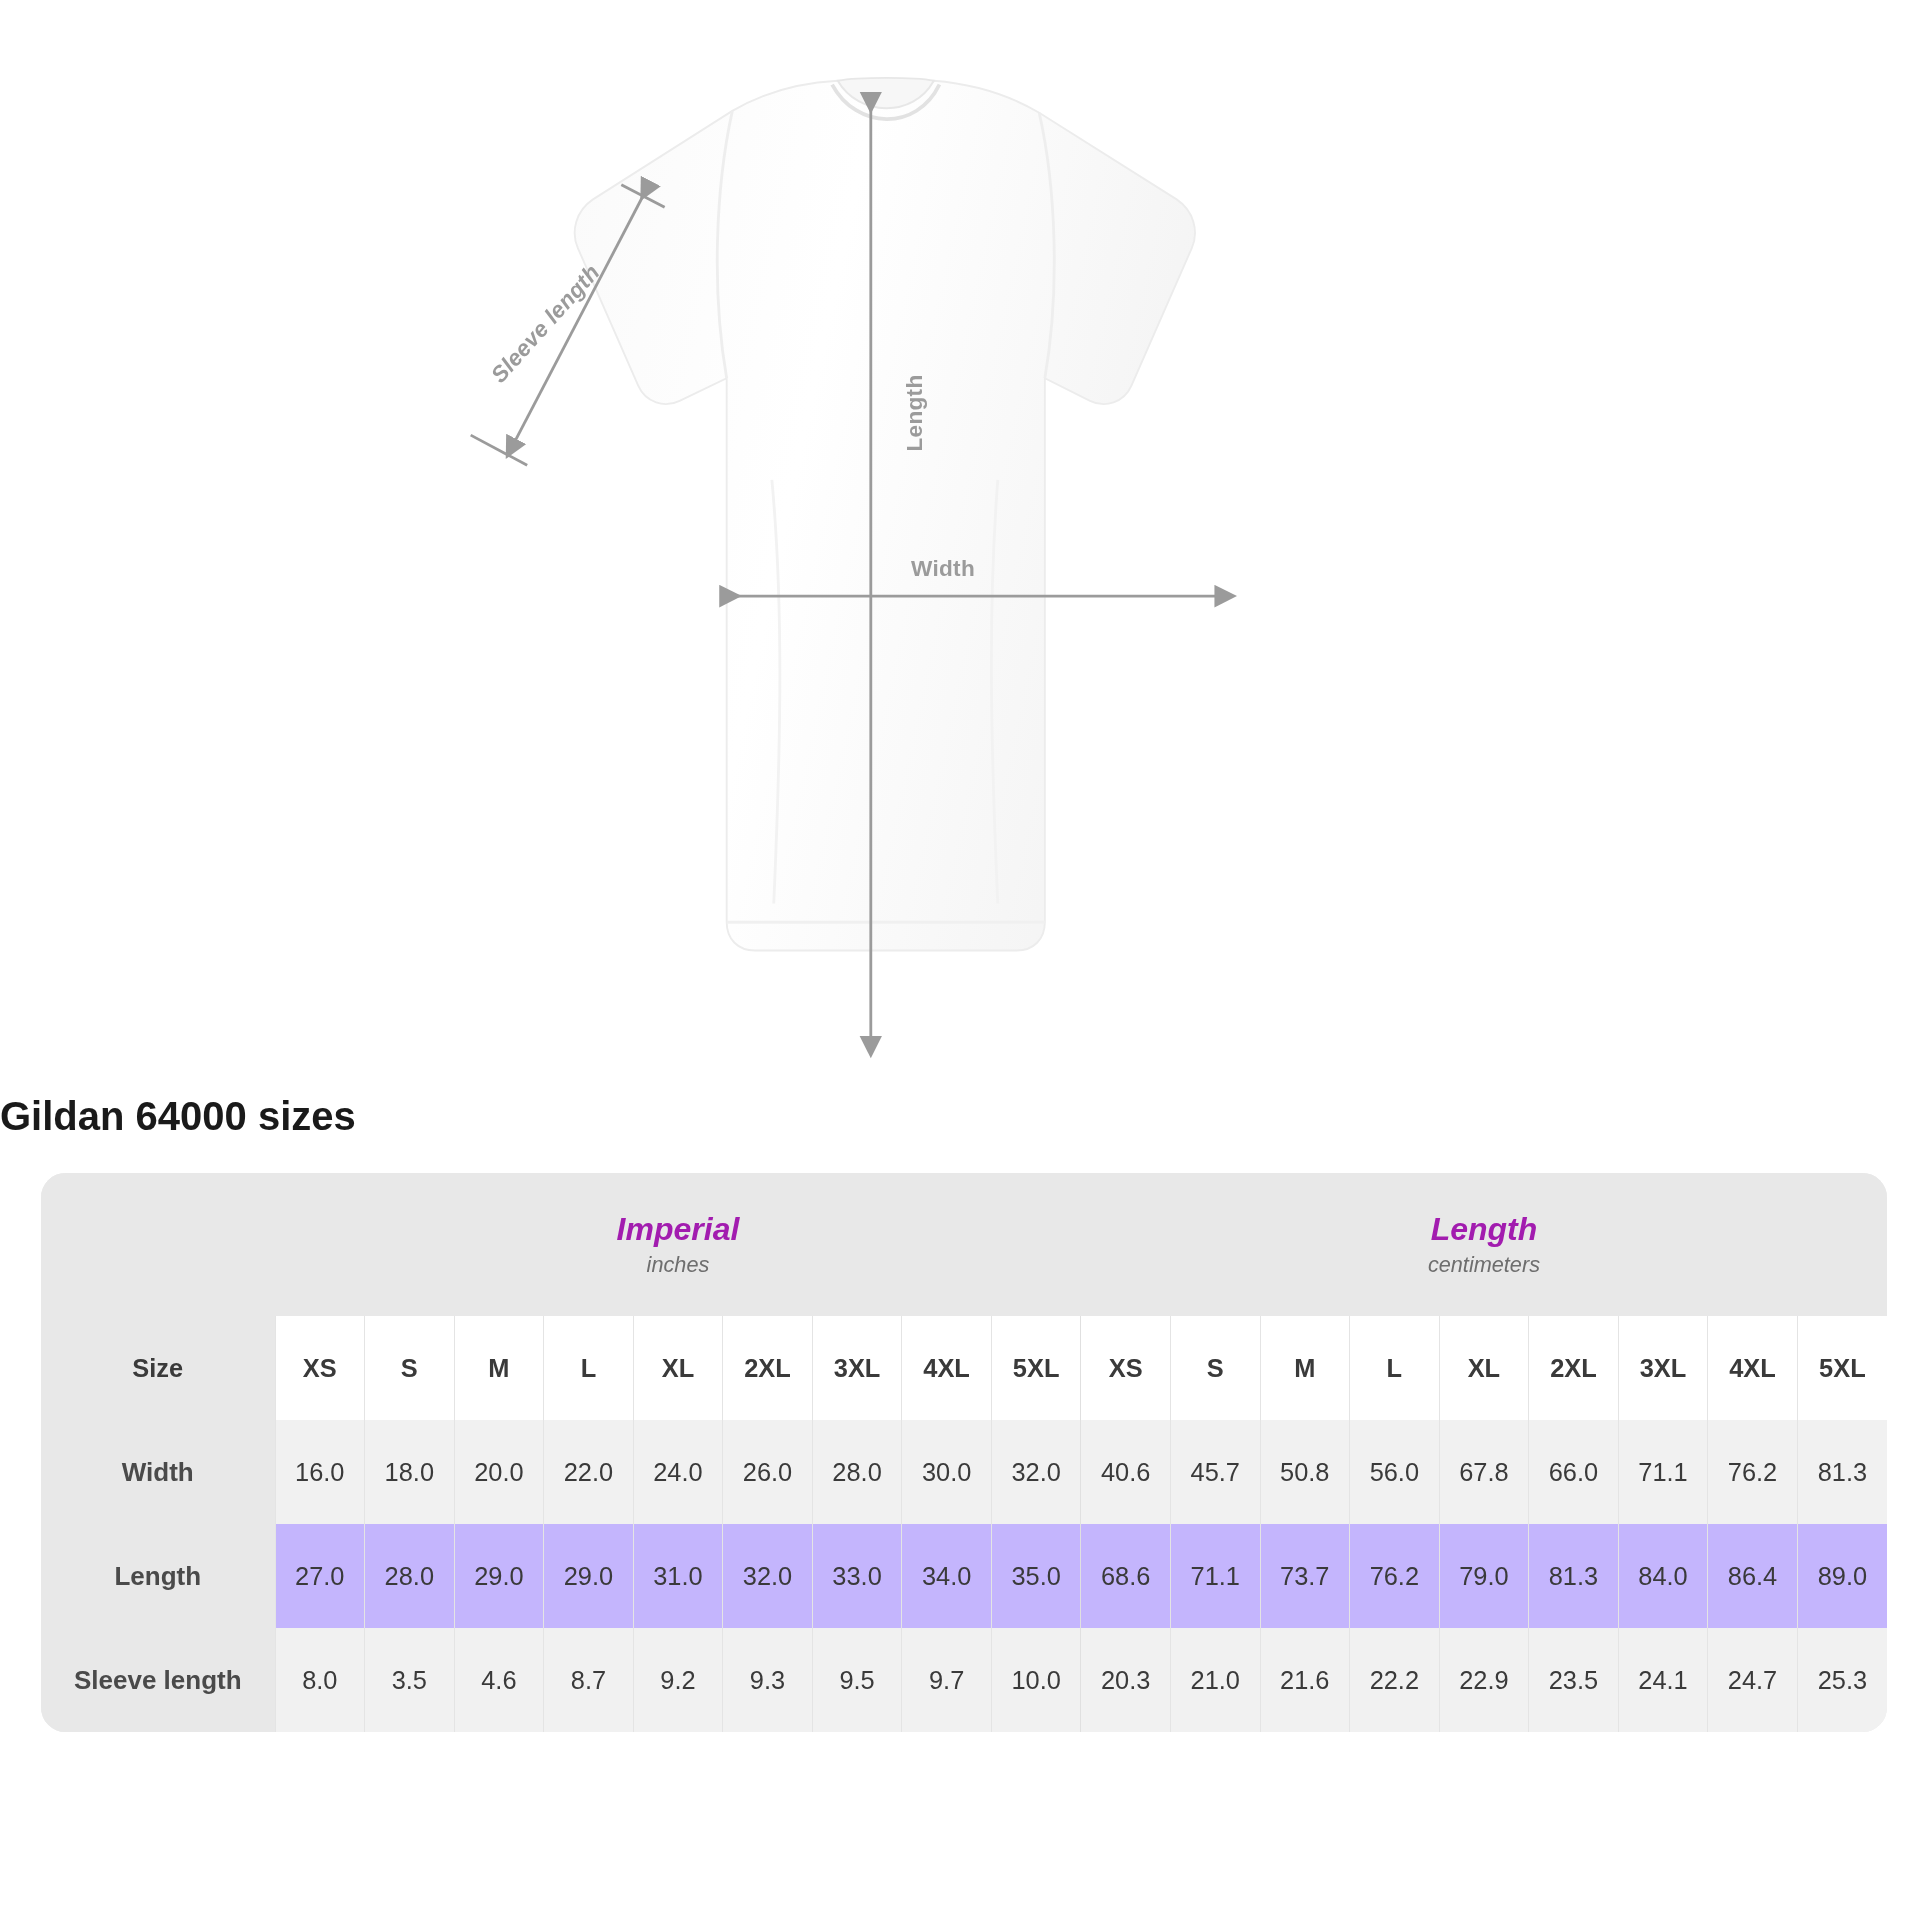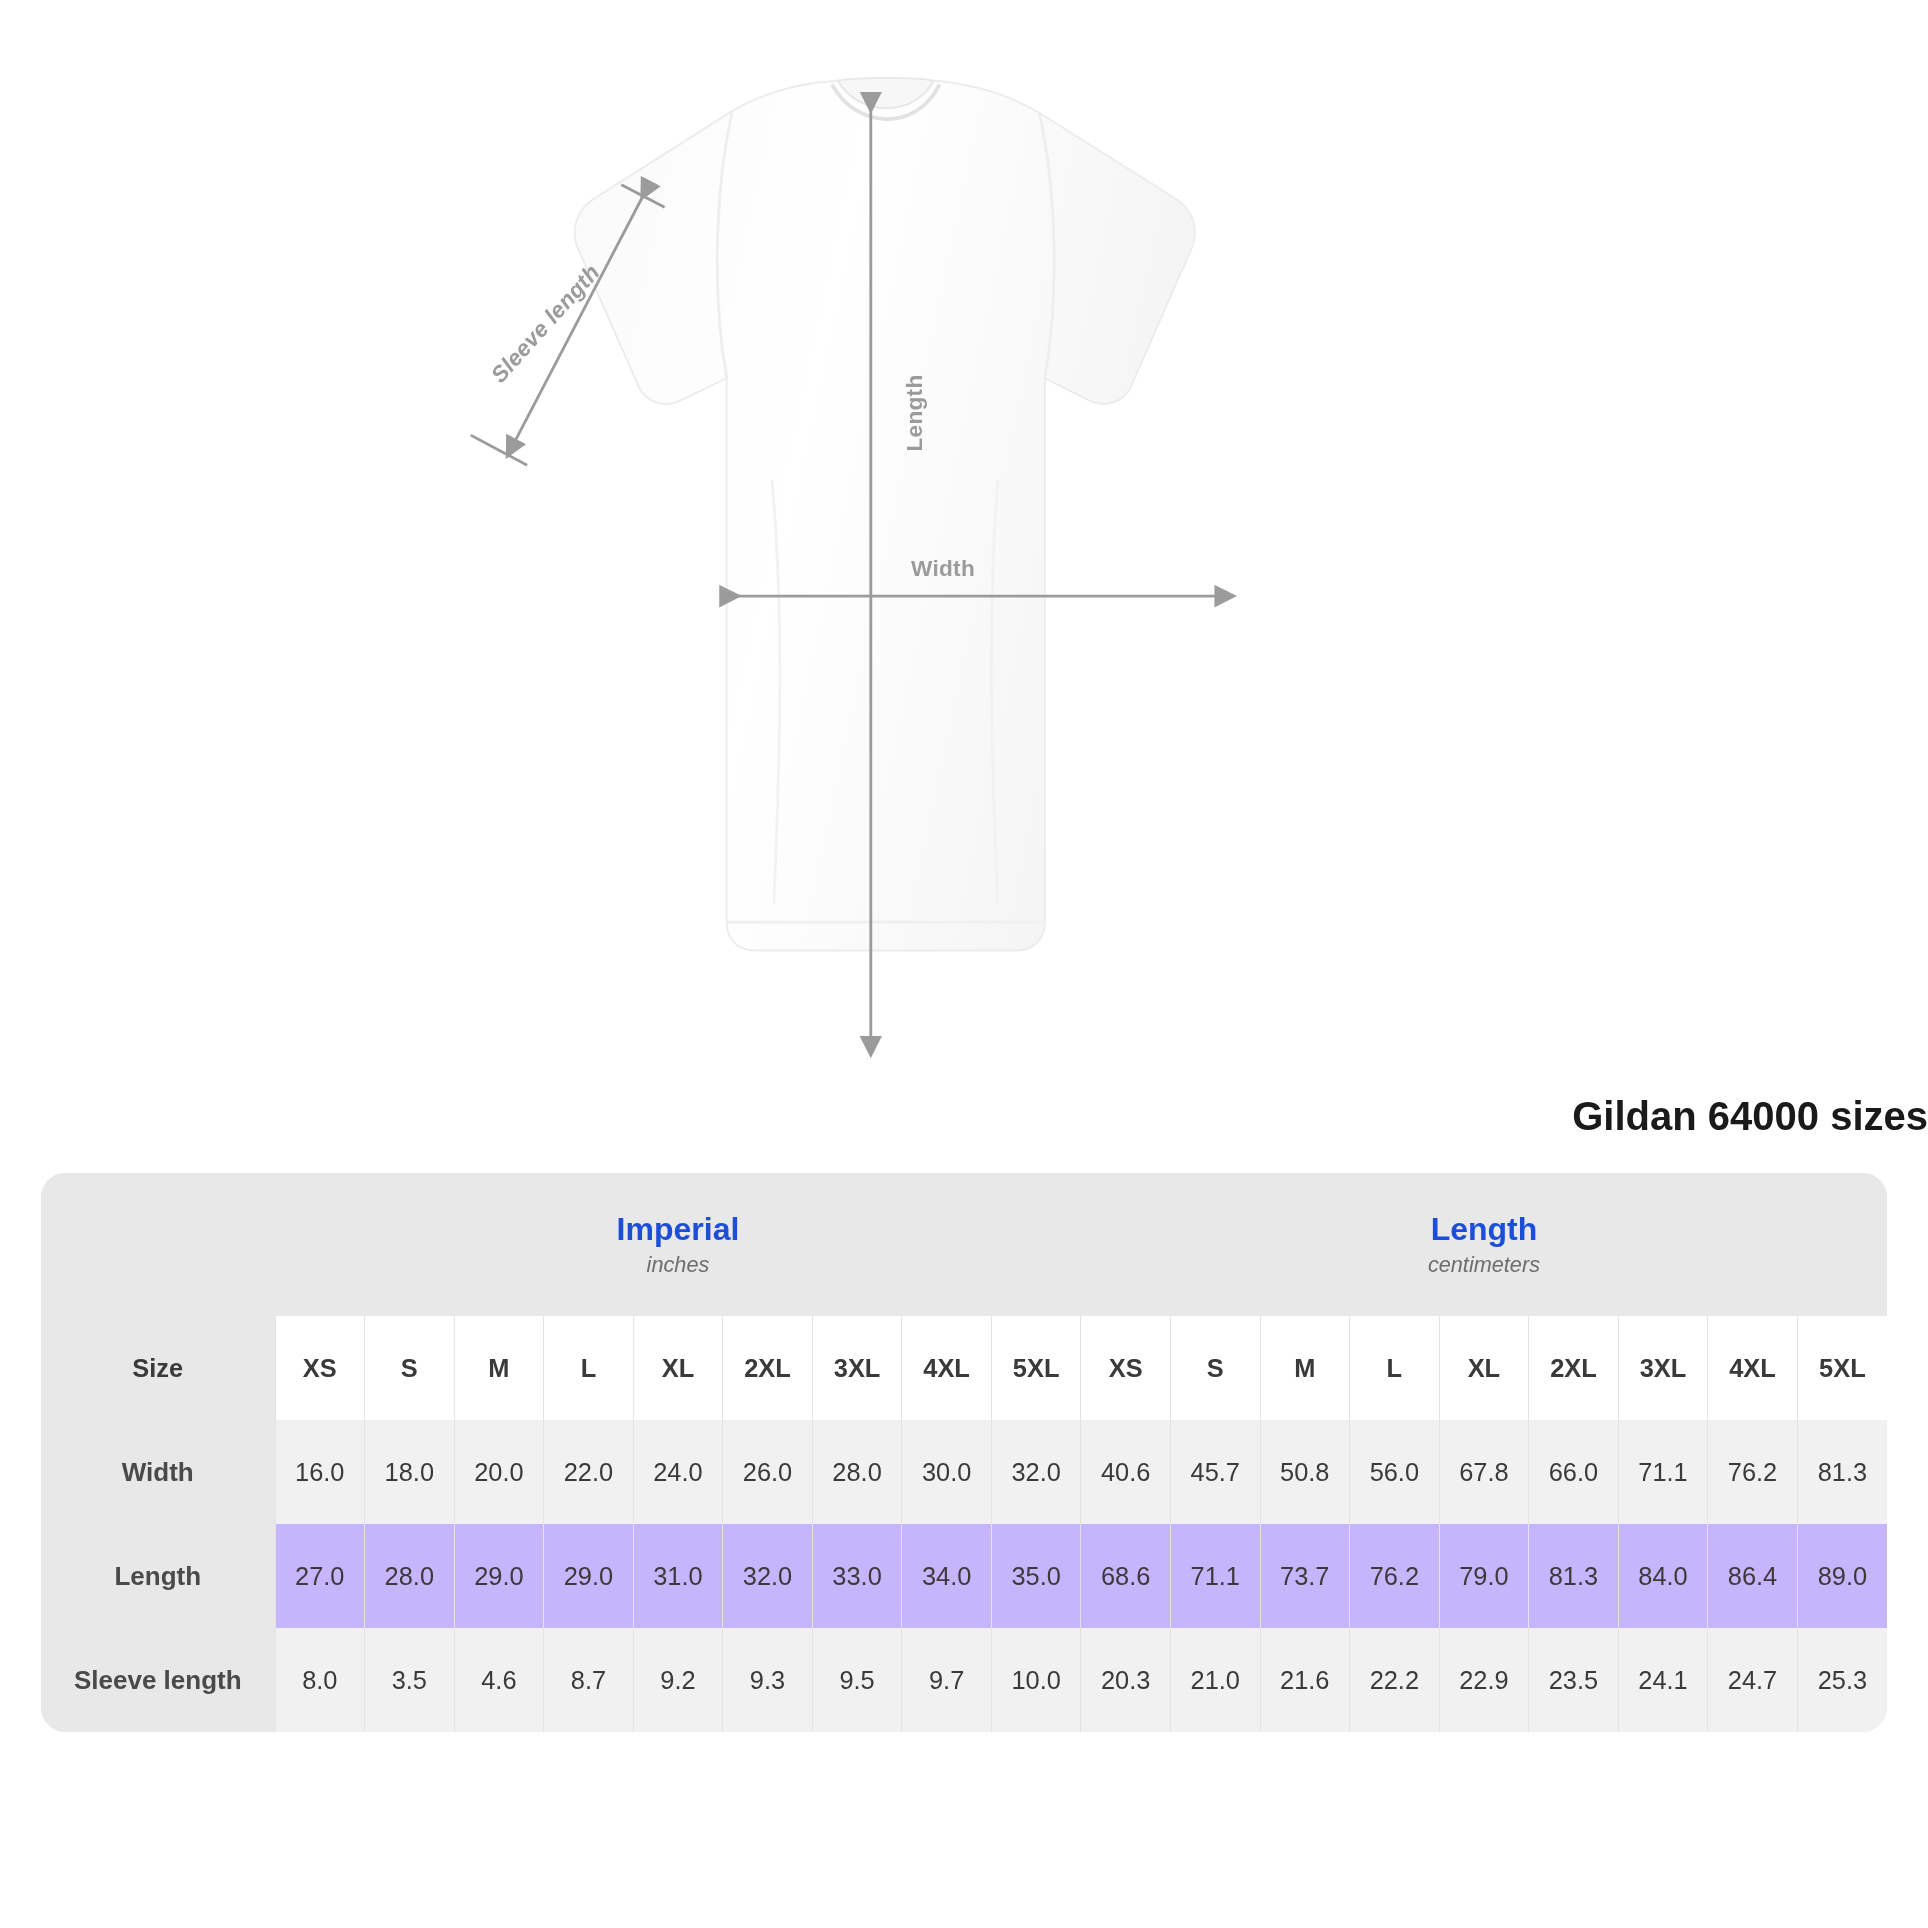--- a/index.html
+++ b/index.html
@@ -62,21 +62,21 @@
     left: 471px;
     top: 311px;
     transform: rotate(-48deg);
     transform-origin: center center;
     font-style: italic;
   }
 
   
   .heading-block {
     width: 1928px;
-    text-align: right;
+    text-align: left;
     margin-top: 11.3px;
   }
   .chart-title {
     font-size: 40px;
     font-weight: bold;
     color: #1a1a1a;
     margin: 0 0 17px 0;
   }
   .chart-note {
     font-size: 22.6px;
@@ -109,22 +109,23 @@
     border: 0;
   }
 
   
   .unit-row td {
     height: 141px;
     background: #e8e8e8;
   }
   .unit-name {
     font-size: 32px;
-    font-weight: bold;
-    color: #1d4ed8;
+    font-style: italic;
+    font-weight: bold;
+    color: #a21caf;
     line-height: 1.25;
   }
   .unit-sub {
     font-size: 21.7px;
     font-style: italic;
     color: #6e6e6e;
     line-height: 1.5;
   }
 
   

